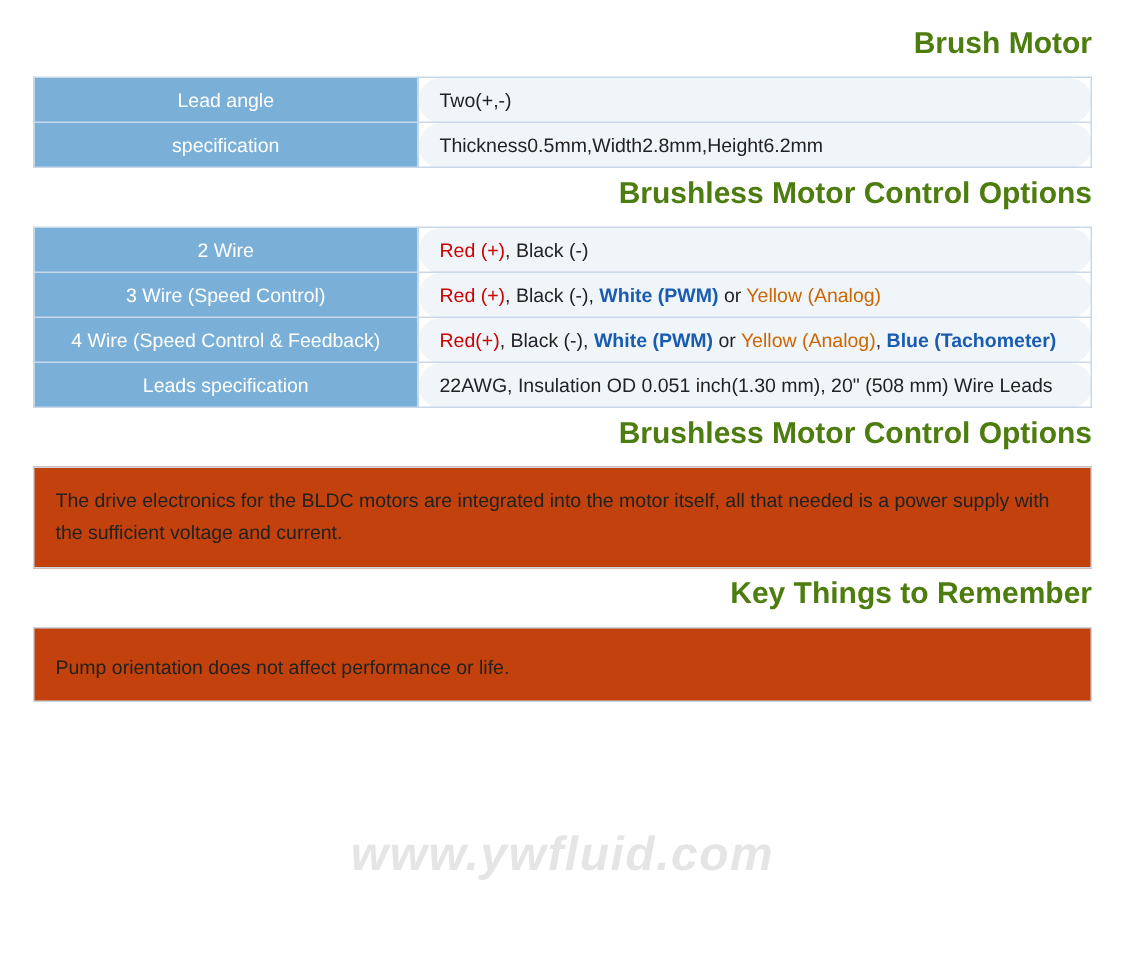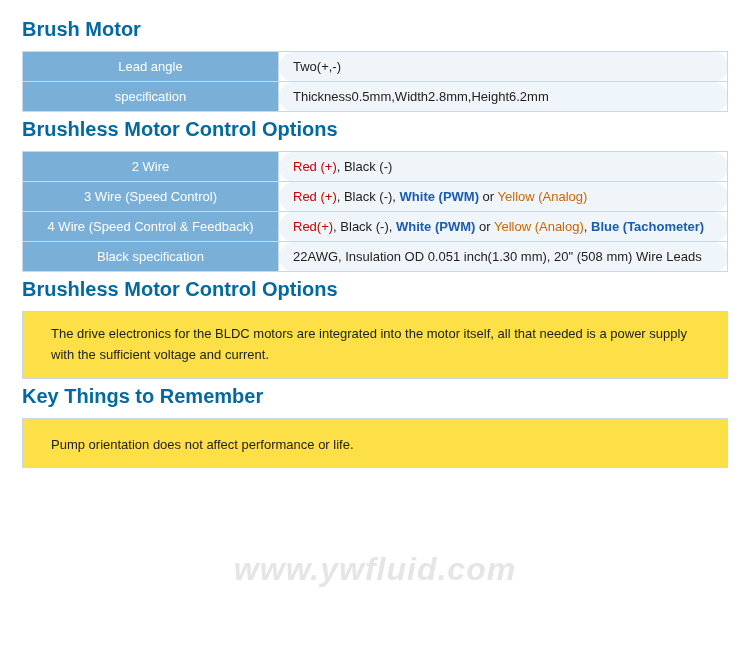--- a/index.html
+++ b/index.html
@@ -14,23 +14,24 @@
       overflow: hidden;
     }
 
     .page-container {
       padding: 18px 22px 20px 22px;
     }
 
     .section-title {
       font-size: 20px;
       font-weight: bold;
-      color: #0369a1;
+      color: #4d7c0f;
       margin-bottom: 10px;
       margin-top: 18px;
+      text-align: right;
     }
     .section-title:first-child {
       margin-top: 0;
     }
 
     table {
       width: 100%;
       border-collapse: collapse;
       margin-bottom: 6px;
     }
@@ -56,22 +57,22 @@
       font-size: 13px;
       border-radius: 15px;
     }
 
     .value-cell .red { color: #cc0000; }
     .value-cell .blue { color: #1a5cb0; font-weight: bold; }
     .value-cell .orange { color: #cc6600; text-align: right; }
 
     .description-box {
       border: 1px solid #c8d8e8;
-      background-color: #fde047;
-      padding: 12px 28px;
+      background-color: #c2410c;
+      padding: 12px 14px;
       font-size: 13px;
       color: #222;
       line-height: 1.6;
       margin-bottom: 6px;
     }
 
     .watermark {
       position: fixed;
       bottom: 60px;
       left: 50%;
@@ -127,21 +128,21 @@
           <span class="red">Red (+)</span>, Black (-), <span class="blue">White (PWM)</span> or <span class="orange">Yellow (Analog)</span>
         </td>
       </tr>
       <tr>
         <td class="label-cell">4 Wire (Speed Control &amp; Feedback)</td>
         <td class="value-cell">
           <span class="red">Red(+)</span>, Black (-), <span class="blue">White (PWM)</span> or <span class="orange">Yellow (Analog)</span>, <span class="blue">Blue (Tachometer)</span>
         </td>
       </tr>
       <tr>
-        <td class="label-cell wire-spec-label">Black specification</td>
+        <td class="label-cell wire-spec-label">Leads specification</td>
         <td class="value-cell">
           22AWG, Insulation OD 0.051 inch(1.30 mm), 20" (508 mm) Wire Leads
         </td>
       </tr>
     </tbody>
       </table>
   </div>
 
   <div>
     <div class="section-title">Brushless Motor Control Options</div>

